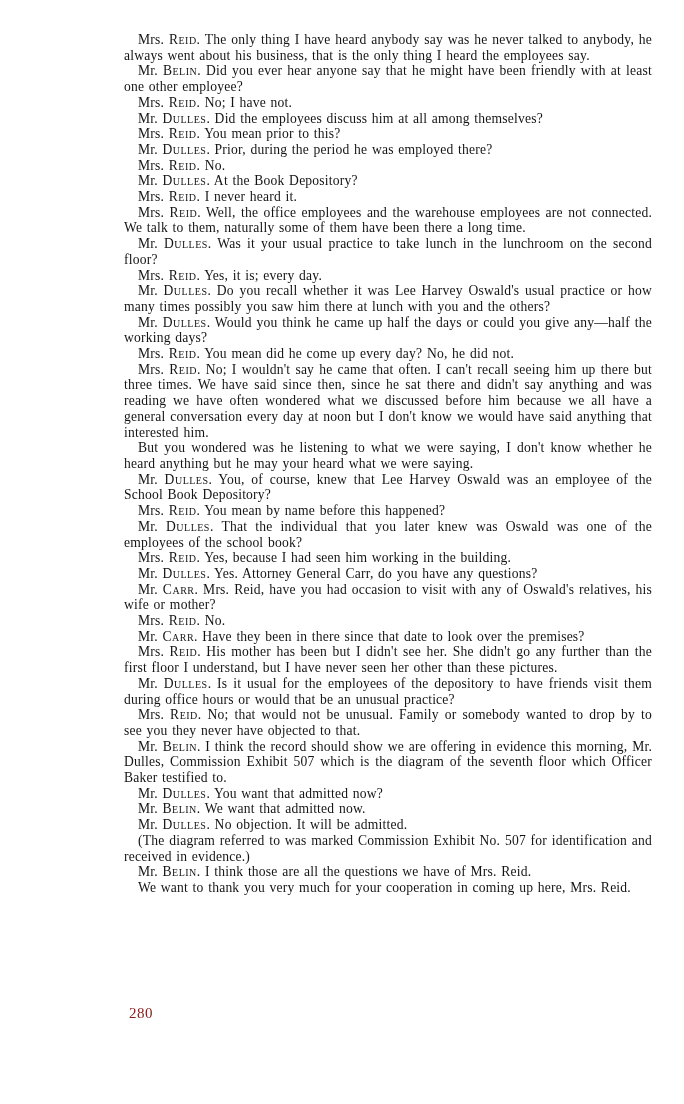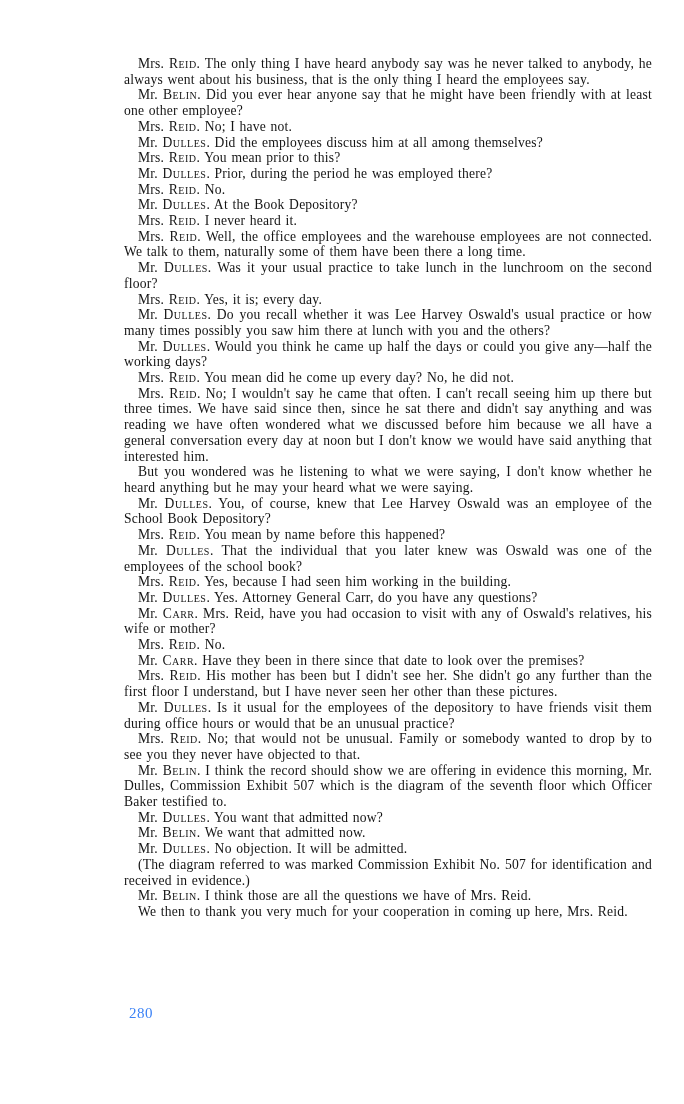--- a/index.html
+++ b/index.html
@@ -12,21 +12,21 @@
     width: 684px;
     height: 1104px;
     background: #ffffff;
     overflow: hidden;
     font-family: "Liberation Serif", "DejaVu Serif", serif;
     color: #141414;
   }
   .text-block {
     position: absolute;
     left: 124px;
-    top: 56px;
+    top: 32px;
     width: 528px;
   }
   .text-block p {
     margin: 0;
     padding: 0;
     font-size: 13.6px;
     line-height: 15.7px;
     text-align: justify;
     text-indent: 14px;
     letter-spacing: 0.2px;
@@ -35,21 +35,21 @@
   .speaker .sc {
     font-variant: small-caps;
     letter-spacing: 0.5px;
   }
   .page-number {
     position: absolute;
     left: 129px;
     top: 1005px;
     font-size: 15px;
     letter-spacing: 0.5px;
-    color: #3b82f6;
+    color: #7f1d1d;
   }
 </style>
 </head>
 <body>
 
 <div class="page">
   <div class="text-block">
       <p><span class="speaker">Mrs. <span class="sc">Reid</span>.</span> The only thing I have heard anybody say was he never talked to anybody, he always went about his business, that is the only thing I heard the employees say.</p>
       <p><span class="speaker">Mr. <span class="sc">Belin</span>.</span> Did you ever hear anyone say that he might have been friendly with at least one other employee?</p>
       <p><span class="speaker">Mrs. <span class="sc">Reid</span>.</span> No; I have not.</p>
@@ -77,16 +77,16 @@
       <p><span class="speaker">Mr. <span class="sc">Carr</span>.</span> Have they been in there since that date to look over the premises?</p>
       <p><span class="speaker">Mrs. <span class="sc">Reid</span>.</span> His mother has been but I didn't see her.  She didn't go any further than the first floor I understand, but I have never seen her other than these pictures.</p>
       <p><span class="speaker">Mr. <span class="sc">Dulles</span>.</span> Is it usual for the employees of the depository to have friends visit them during office hours or would that be an unusual practice?</p>
       <p><span class="speaker">Mrs. <span class="sc">Reid</span>.</span> No; that would not be unusual.  Family or somebody wanted to drop by to see you they never have objected to that.</p>
       <p><span class="speaker">Mr. <span class="sc">Belin</span>.</span> I think the record should show we are offering in evidence this morning, Mr. Dulles, Commission Exhibit 507 which is the diagram of the seventh floor which Officer Baker testified to.</p>
       <p><span class="speaker">Mr. <span class="sc">Dulles</span>.</span> You want that admitted now?</p>
       <p><span class="speaker">Mr. <span class="sc">Belin</span>.</span> We want that admitted now.</p>
       <p><span class="speaker">Mr. <span class="sc">Dulles</span>.</span> No objection.  It will be admitted.</p>
       <p>(The diagram referred to was marked Commission Exhibit No. 507 for identification and received in evidence.)</p>
       <p><span class="speaker">Mr. <span class="sc">Belin</span>.</span> I think those are all the questions we have of Mrs. Reid.</p>
-      <p>We then to thank you very much for your cooperation in coming up here, Mrs. Reid.</p>
+      <p>We want to thank you very much for your cooperation in coming up here, Mrs. Reid.</p>
     </div>
   <div class="page-number">280</div>
 </div>
 
 </body></html>

